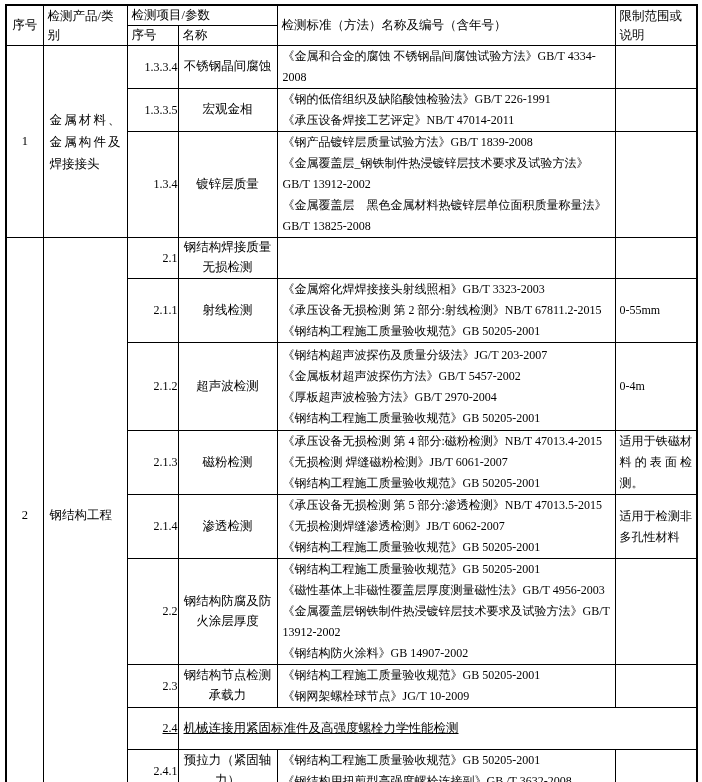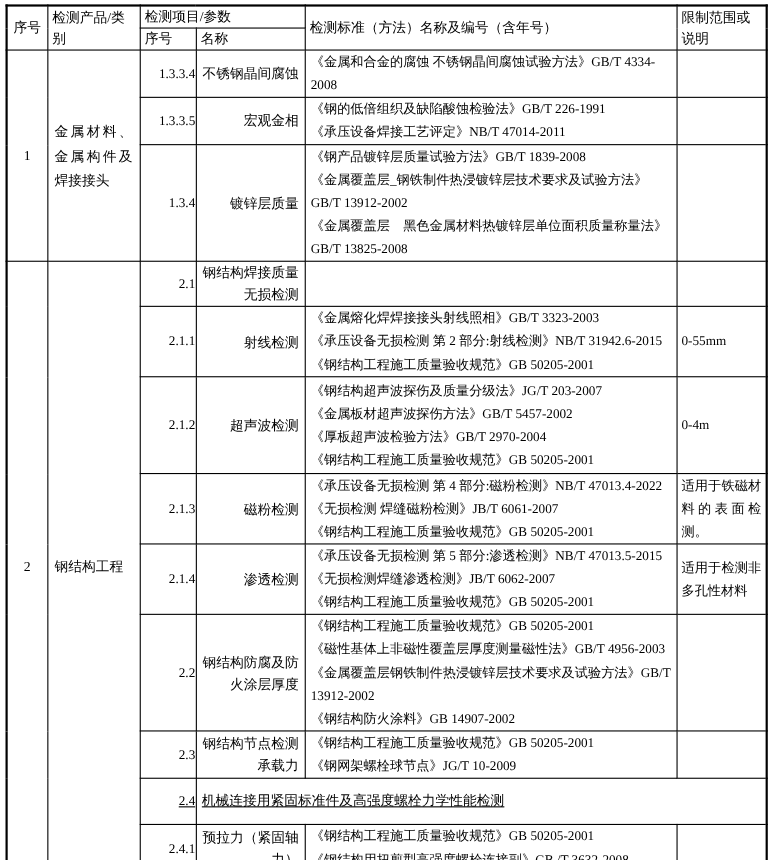--- a/index.html
+++ b/index.html
@@ -21,21 +21,21 @@
   tr.r0{height:42px;} tr.r1{height:43px;} tr.r2{height:104px;}
   tr.r3{height:41px;} tr.r4{height:64px;} tr.r5{height:88px;}
   tr.r6{height:62px;} tr.r7{height:61px;} tr.r8{height:106px;}
   tr.r9{height:39px;} tr.r10{height:42px;text-decoration:underline;} tr.r11{height:43px;}
   
   .hd{font-size:12.5px;line-height:19px;padding:0 4px;text-align:left;}
   .hd-center{text-align:center;padding:0 2px;}
   .serial{font-size:12.5px;text-align:center;}
   .cat{font-size:12.5px;line-height:22px;padding:0 6px;text-align:justify;}
   .ino{font-size:12px;padding:0 0 0 6px;text-align:right;}
-  .name{font-size:12.5px;line-height:20px;padding:0 5px;text-align:right;}
+  .name{font-size:12.5px;line-height:20px;padding:0 5px;text-align:center;font-family:Liberation Mono, monospace;}
   .std{font-size:12px;padding:0 1px 0 5px;text-align:left;}
   .std div{line-height:21px;}
   .lim{font-size:12px;line-height:21px;padding:0 4px;text-align:justify;}
   .merged{font-size:12.5px;padding:0 5px;text-align:left;margin-left:16px;}
 </style>
 </head>
 <body>
 
 <table class="doc">
   <colgroup>
@@ -99,21 +99,21 @@
     <td class="name">钢结构焊接质量无损检测</td>
     <td class="std"></td>
     <td class="lim"></td>
   </tr>
 
   <tr class="r4">
     <td class="ino">2.1.1</td>
     <td class="name">射线检测</td>
     <td class="std">
       <div>《金属熔化焊焊接接头射线照相》GB/T 3323-2003</div>
-      <div>《承压设备无损检测 第 2 部分:射线检测》NB/T 31942.6-2015</div>
+      <div>《承压设备无损检测 第 2 部分:射线检测》NB/T 67811.2-2015</div>
       <div>《钢结构工程施工质量验收规范》GB 50205-2001</div>
     </td>
     <td class="lim">0-55mm</td>
   </tr>
 
   <tr class="r5">
     <td class="ino">2.1.2</td>
     <td class="name">超声波检测</td>
     <td class="std">
       <div>《钢结构超声波探伤及质量分级法》JG/T 203-2007</div>
@@ -121,21 +121,21 @@
       <div>《厚板超声波检验方法》GB/T 2970-2004</div>
       <div>《钢结构工程施工质量验收规范》GB 50205-2001</div>
     </td>
     <td class="lim">0-4m</td>
   </tr>
 
   <tr class="r6">
     <td class="ino">2.1.3</td>
     <td class="name">磁粉检测</td>
     <td class="std">
-      <div>《承压设备无损检测 第 4 部分:磁粉检测》NB/T 47013.4-2022</div>
+      <div>《承压设备无损检测 第 4 部分:磁粉检测》NB/T 47013.4-2015</div>
       <div>《无损检测 焊缝磁粉检测》JB/T 6061-2007</div>
       <div>《钢结构工程施工质量验收规范》GB 50205-2001</div>
     </td>
     <td class="lim">适用于铁磁材料的表面检测。</td>
   </tr>
 
   <tr class="r7">
     <td class="ino">2.1.4</td>
     <td class="name">渗透检测</td>
     <td class="std">

